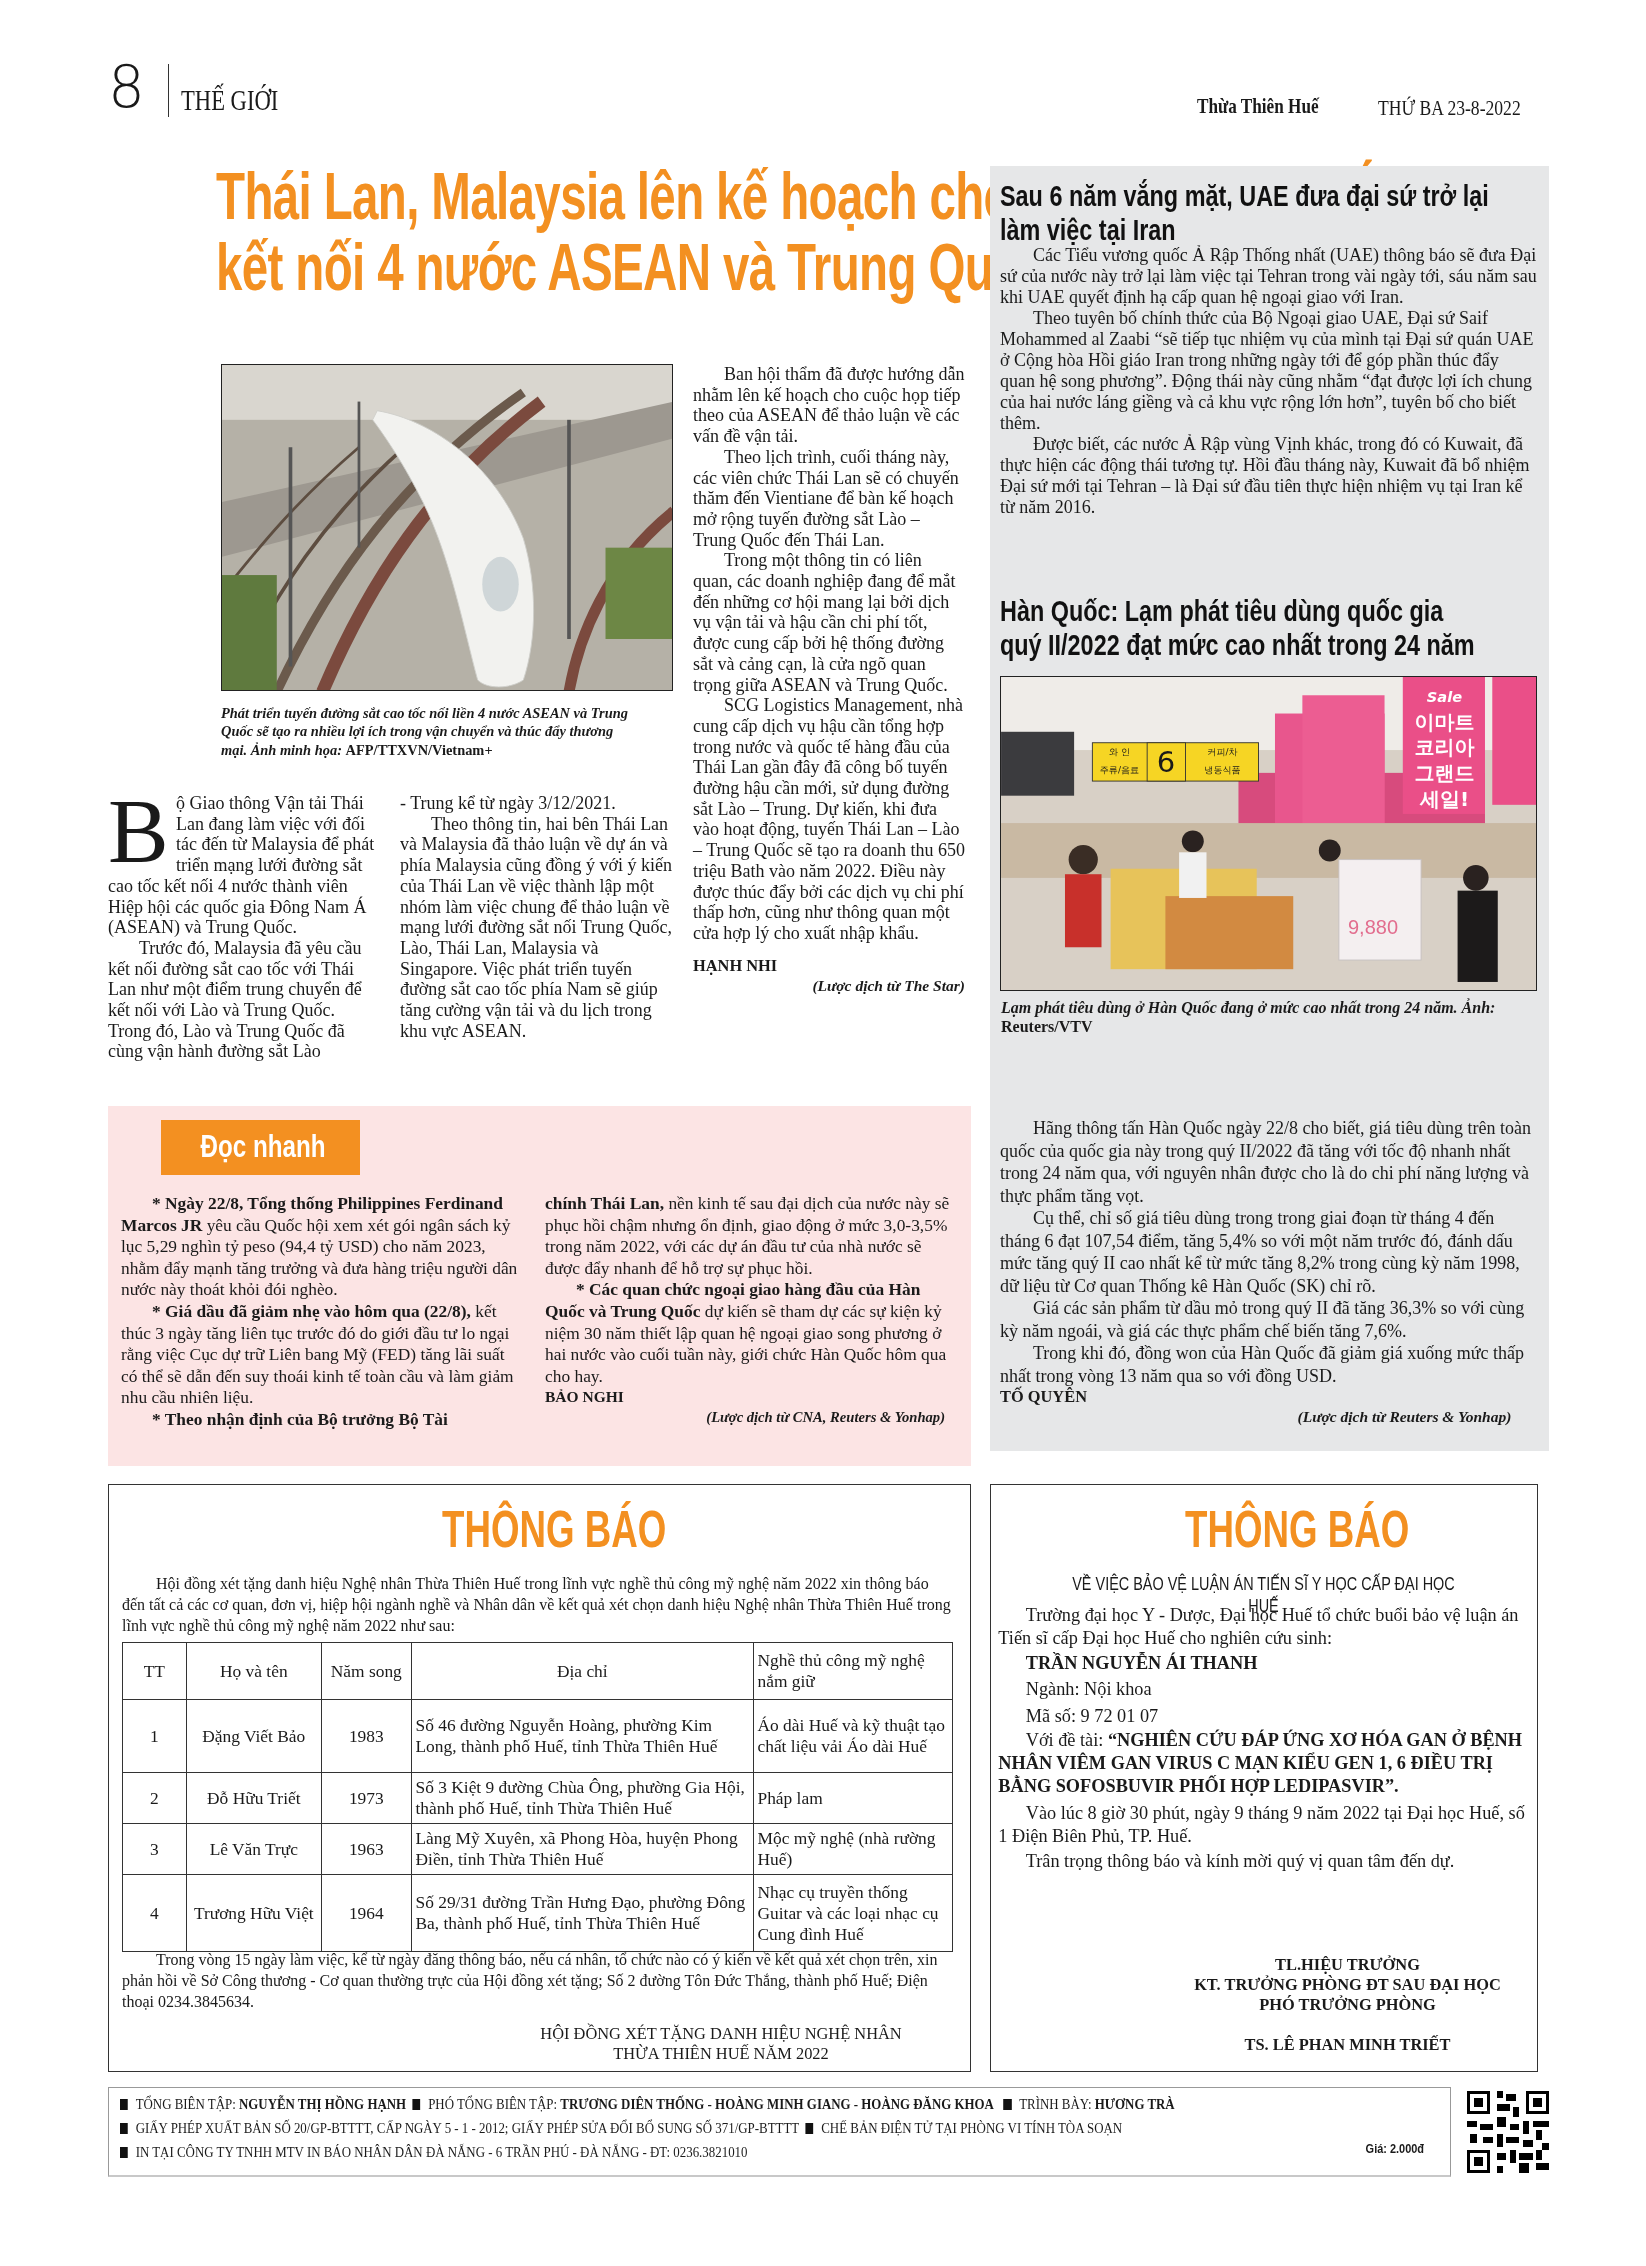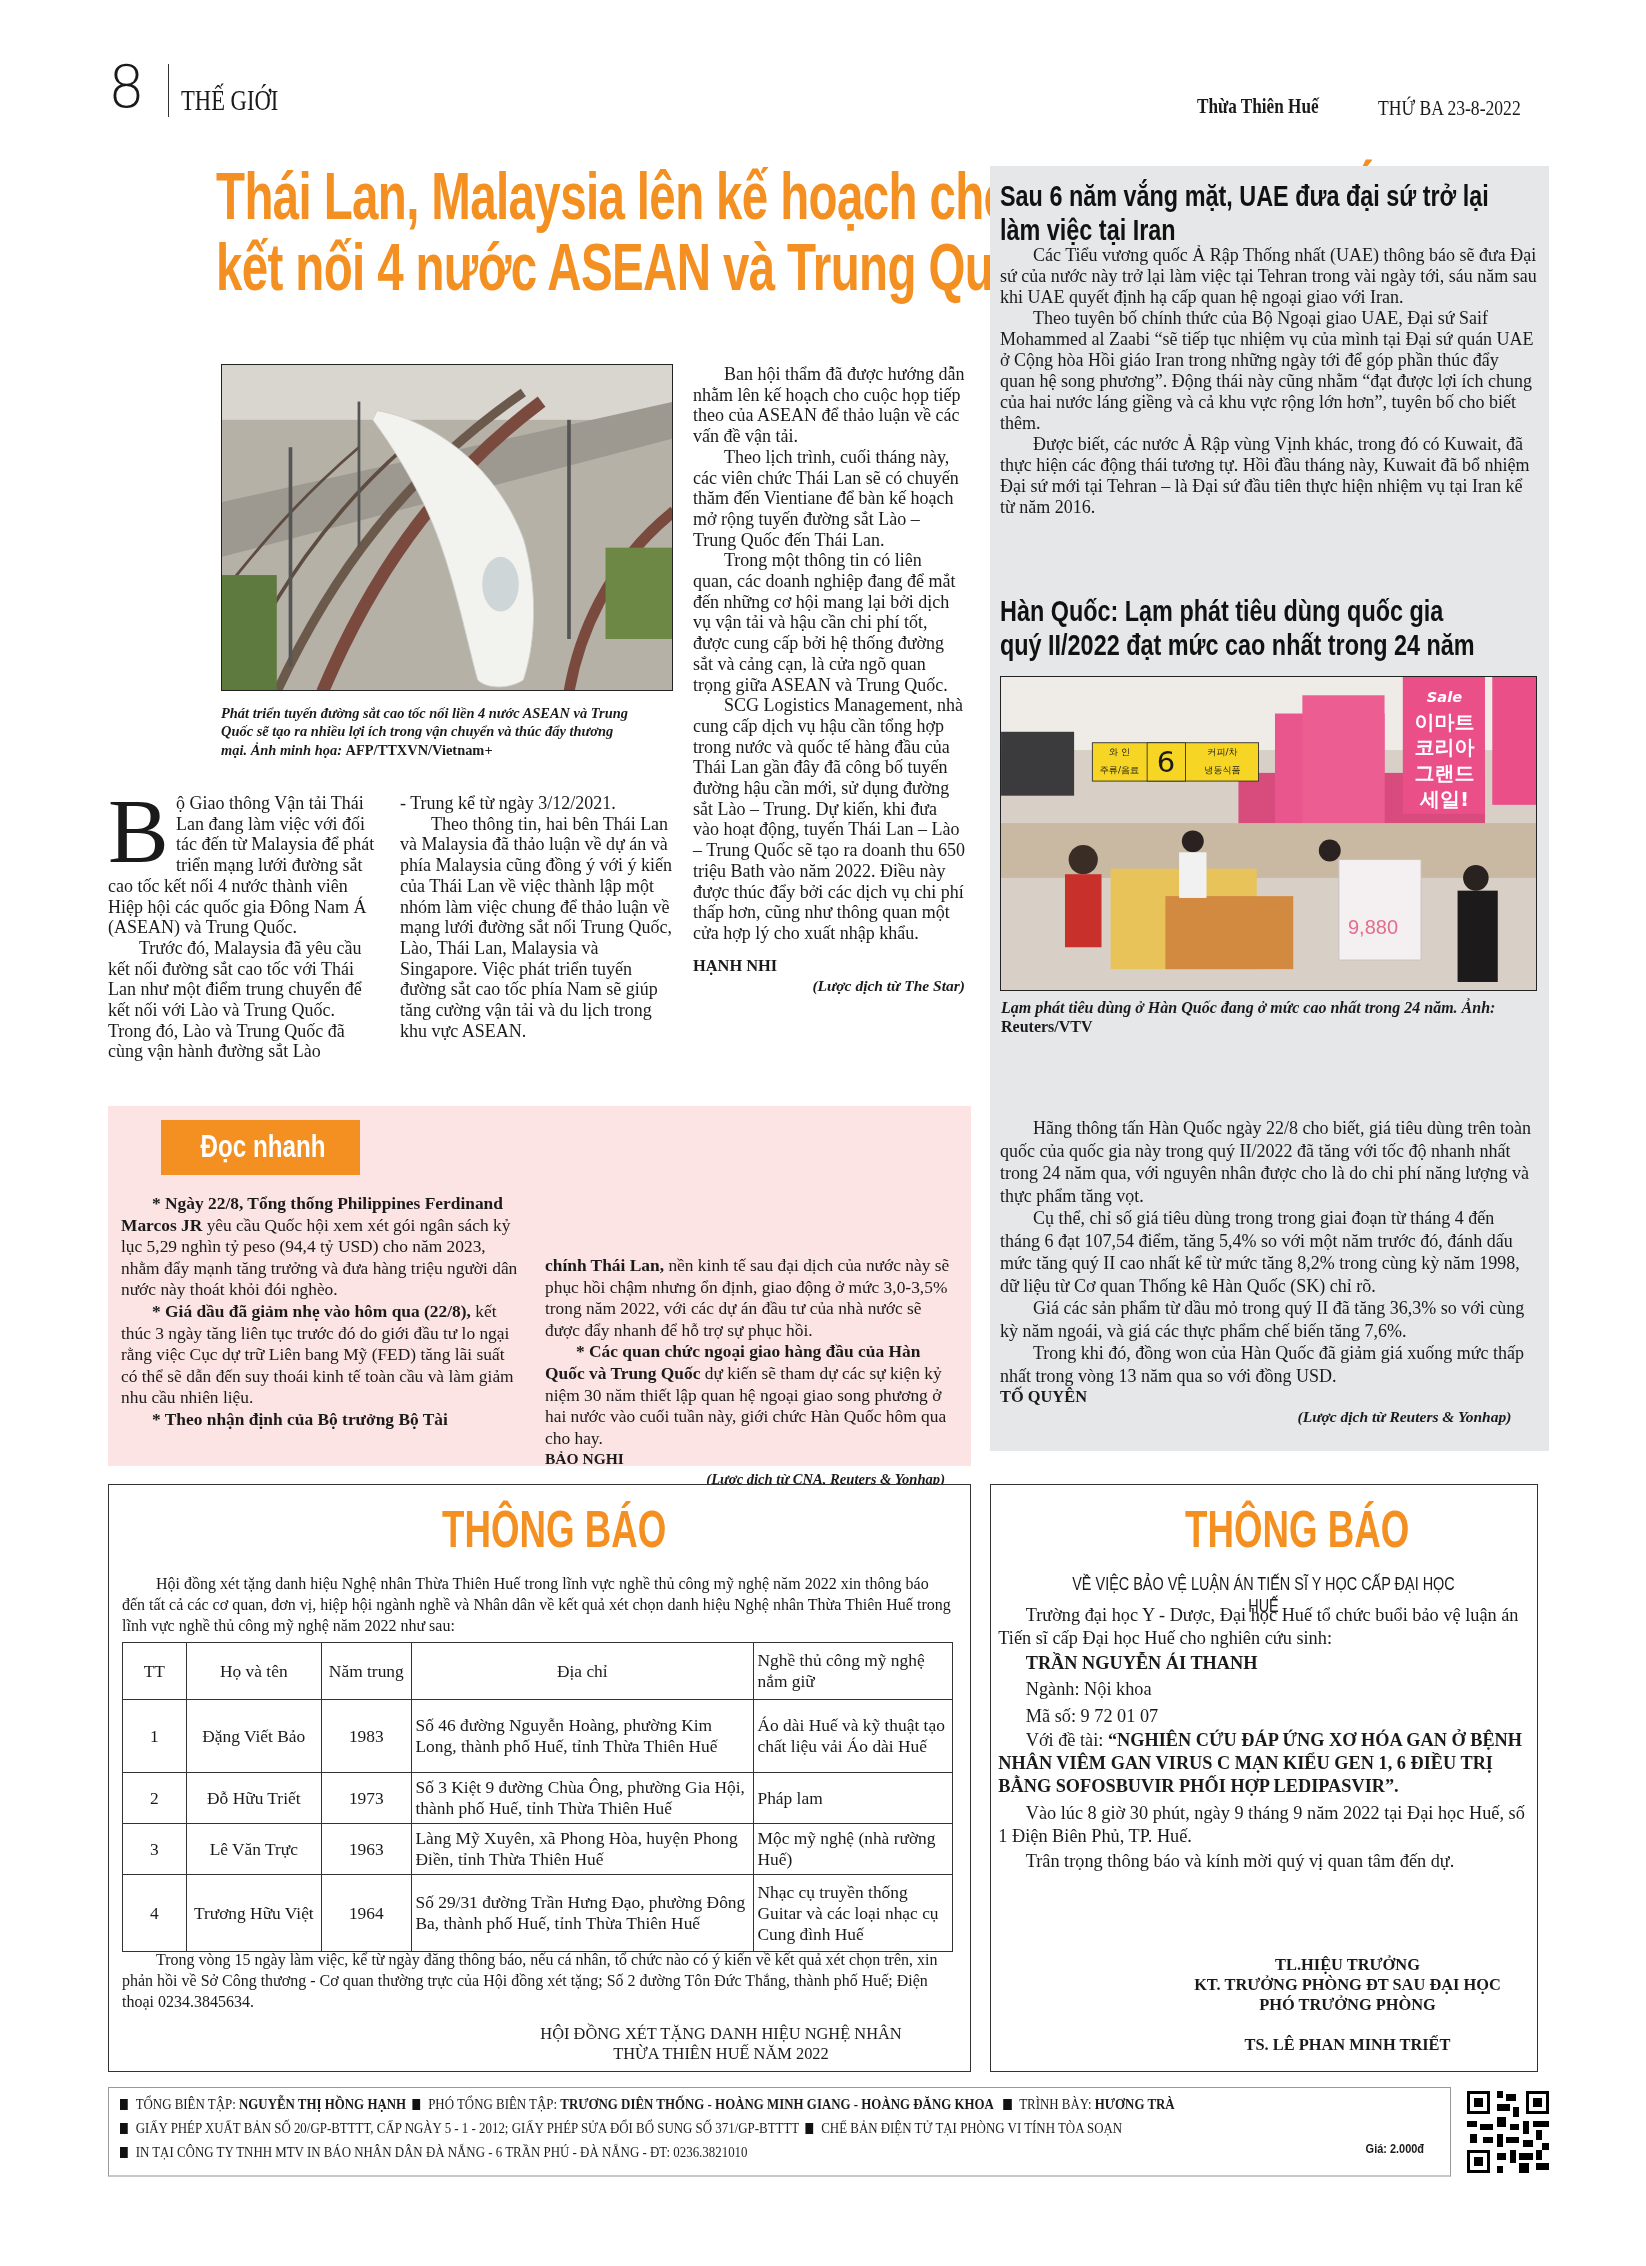--- a/index.html
+++ b/index.html
@@ -36,21 +36,21 @@
 #kr-title{left:1000px;top:594px}
 #kr-photo{left:1000px;top:676px;width:537px;height:315px;border:0.9px solid #222;overflow:hidden;background:#e9e3dc}
 #kr-cap{left:1001px;top:998px;width:512px;font-style:italic;font-weight:bold;font-size:16px;line-height:19px}
 #kr-body{left:1000px;top:1117px;width:537px}
 #kr-body p{font-size:18px;line-height:22.5px}
 
 #quick{left:108px;top:1106px;width:863px;height:360px;background:#fce4e4}
 #quick-badge{left:161px;top:1120px;width:199px;height:55px;background:#f39021;color:#fff}
 #quick-badge span{position:absolute;left:22px;top:9.1px;font-size:31px;transform:scaleX(.78);white-space:nowrap}
 #q1{left:121px;top:1193px;width:402px}
-#q2{left:545px;top:1255px;width:411px}
+#q2{left:545px;top:1193px;width:411px}
 .q p{font-size:17.4px;line-height:21.6px;transform:none}
 
 .box{position:absolute;border:1.8px solid #333;background:#fff}
 #n1{left:108px;top:1484px;width:863px;height:588px}
 #n2{left:990px;top:1484px;width:548px;height:588px}
 .nt{position:absolute;color:#f39021;font-size:51px;white-space:nowrap;transform:scaleX(.72);transform-origin:left top;font-family:"Liberation Sans",sans-serif;font-weight:bold}
 #n1 .nt{left:333px;top:14.6px}
 #n2 .nt{left:194px;top:14.6px}
 #n1-intro{left:12.8px;top:88px;width:833px;font-size:17.4px;line-height:21px;transform:scaleX(.92);transform-origin:left top;width:905px}
 table{border-collapse:collapse;position:absolute;left:12.8px;top:157px;width:831px;font-size:17.4px;line-height:21px}
@@ -200,21 +200,21 @@
 </div>
 
 <div class="box serif" id="n1">
   <div class="nt">THÔNG BÁO</div>
   <div class="abs" id="n1-intro" style="text-indent:37px">Hội đồng xét tặng danh hiệu Nghệ nhân Thừa Thiên Huế trong lĩnh vực nghề thủ công mỹ nghệ năm 2022 xin thông báo đến tất cả các cơ quan, đơn vị, hiệp hội ngành nghề và Nhân dân về kết quả xét chọn danh hiệu Nghệ nhân Thừa Thiên Huế trong lĩnh vực nghề thủ công mỹ nghệ năm 2022 như sau:</div>
   <table>
     <thead>
       <tr>
         <th style="width:64px;height:57px">TT</th>
         <th style="width:135px">Họ và tên</th>
-        <th style="width:90px">Năm trung</th>
+        <th style="width:90px">Năm song</th>
         <th style="width:342px">Địa chỉ</th>
         <th style="text-align:left">Nghề thủ công mỹ nghệ nắm giữ</th>
       </tr>
     </thead>
     <tbody id="n1-rows">
         <tr style="height: 73px;">
           <td class="c">1</td>
           <td class="c">Đặng Viết Bảo</td>
           <td class="c">1983</td>
           <td>Số 46 đường Nguyễn Hoàng, phường Kim Long, thành phố Huế, tỉnh Thừa Thiên Huế</td>

